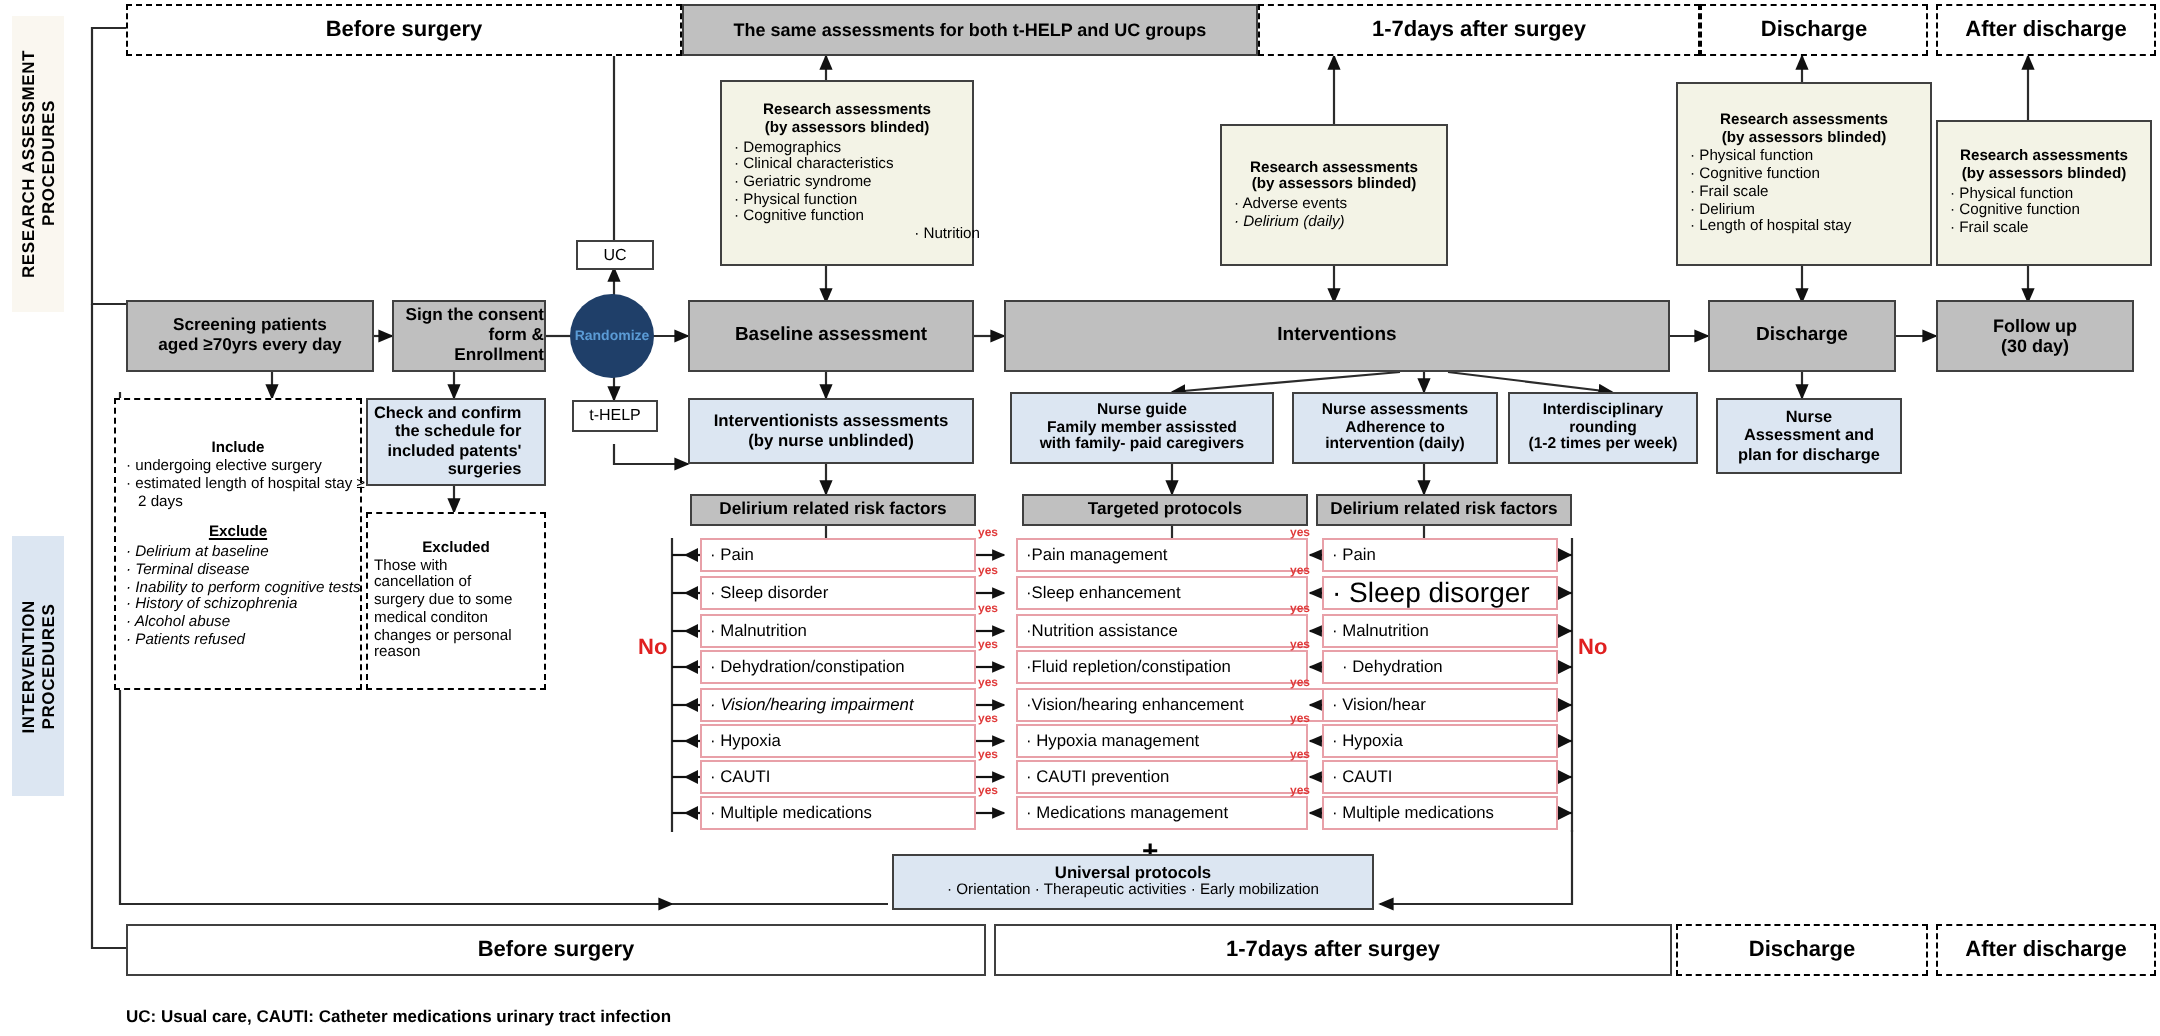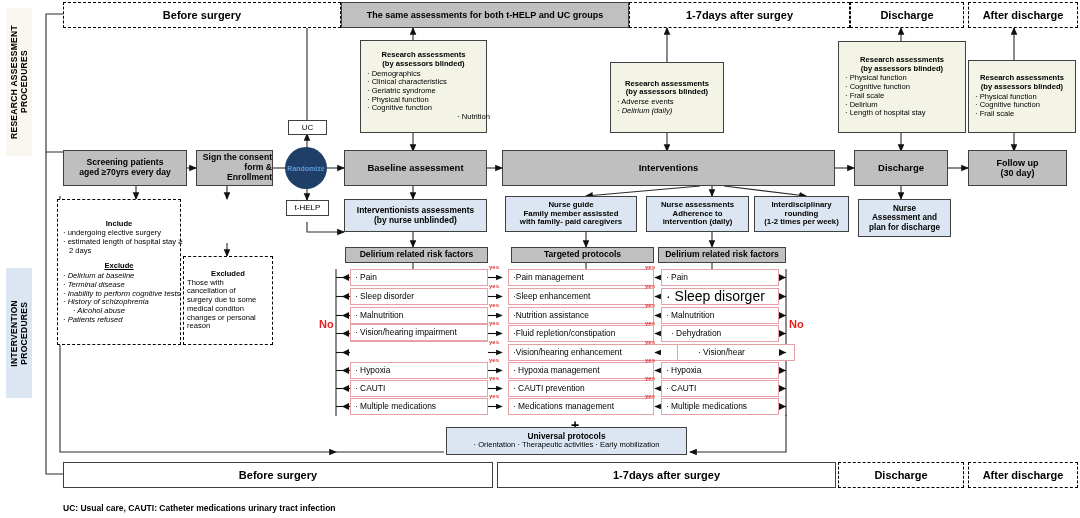--- a/index.html
+++ b/index.html
@@ -232,25 +232,31 @@
     <ul style="margin:0;padding-left:8px;text-align:left;width:100%;list-style:none;">
       <li style="text-indent:-6px;">· undergoing elective surgery</li>
       <li style="text-indent:-6px;">· estimated length of hospital stay ≥ 2 days</li>
     </ul>
     <div style="font-weight:bold;text-align:center;width:100%;margin-top:7px;margin-bottom:1px;text-decoration:underline;">Exclude</div>
     <ul style="margin:0;padding-left:8px;text-align:left;width:100%;list-style:none;font-style:italic;">
       <li style="text-indent:-6px;">· Delirium at baseline</li>
       <li style="text-indent:-6px;">· Terminal disease</li>
       <li style="text-indent:-6px;">· Inability to perform cognitive  tests</li>
       <li style="text-indent:-6px;">· History of schizophrenia</li>
-      <li style="text-indent:-6px;margin-left:10px;">· Alcohol abuse</li>
+      <li style="text-indent:-6px;">· Alcohol abuse</li>
       <li style="text-indent:-6px;">· Patients refused</li>
     </ul>
   </div>
 
+  <div class="box blue lbl-left lbl-top" style="left:183px;top:199px;width:90px;height:44px;font-size:8.2px;padding:2px 3px;">
+    <span class="txt">Check and confirm
+the schedule for
+included patents'
+surgeries</span>
+  </div>
 
   <div class="box dash lbl-top" style="left:183px;top:256px;width:90px;height:89px;font-size:7.6px;padding:3px;flex-direction:column;">
     <div style="font-weight:bold;text-align:center;width:100%;">Excluded</div>
     <div class="txt" style="text-align:left;width:100%;">Those with
 cancellation of
 surgery due to some
 medical conditon
 changes or personal
 reason</div>
   </div>
@@ -323,27 +329,27 @@
   <div class="box risk lbl-left" style="left:350px;top:325px;width:138px;height:17px;font-size:8.4px;padding-left:4px;">
       <span>· Dehydration/constipation</span>
     </div>
   <div class="box risk lbl-left" style="left:508px;top:325px;width:146px;height:17px;font-size:8.4px;padding-left:4px;">
       <span>·Fluid repletion/constipation</span>
     </div>
   <div class="box risk lbl-left" style="left:661px;top:325px;width:118px;height:17px;font-size:8.4px;padding-left:9px;">
       <span>· Dehydration</span>
     </div>
 
-  <div class="box risk lbl-left" style="left:350px;top:324px;width:138px;height:17px;font-size:8.4px;padding-left:4px;">
+  <div class="box risk lbl-left" style="left:350px;top:344px;width:138px;height:17px;font-size:8.4px;padding-left:4px;font-style:italic;">
       <span>· Vision/hearing impairment</span>
     </div>
   <div class="box risk lbl-left" style="left:508px;top:344px;width:172px;height:17px;font-size:8.4px;padding-left:4px;">
       <span>·Vision/hearing enhancement</span>
     </div>
-  <div class="box risk lbl-left" style="left:661px;top:344px;width:118px;height:17px;font-size:8.4px;padding-left:20px;margin-left:16px;">
+  <div class="box risk lbl-left" style="left:661px;top:344px;width:118px;height:17px;font-size:8.4px;padding-left:4px;">
       <span>· Vision/hear</span>
     </div>
 
   <div class="box risk lbl-left" style="left:350px;top:362px;width:138px;height:17px;font-size:8.4px;padding-left:4px;">
       <span>· Hypoxia</span>
     </div>
   <div class="box risk lbl-left" style="left:508px;top:362px;width:146px;height:17px;font-size:8.4px;padding-left:4px;">
       <span>· Hypoxia management</span>
     </div>
   <div class="box risk lbl-left" style="left:661px;top:362px;width:118px;height:17px;font-size:8.4px;padding-left:4px;">

